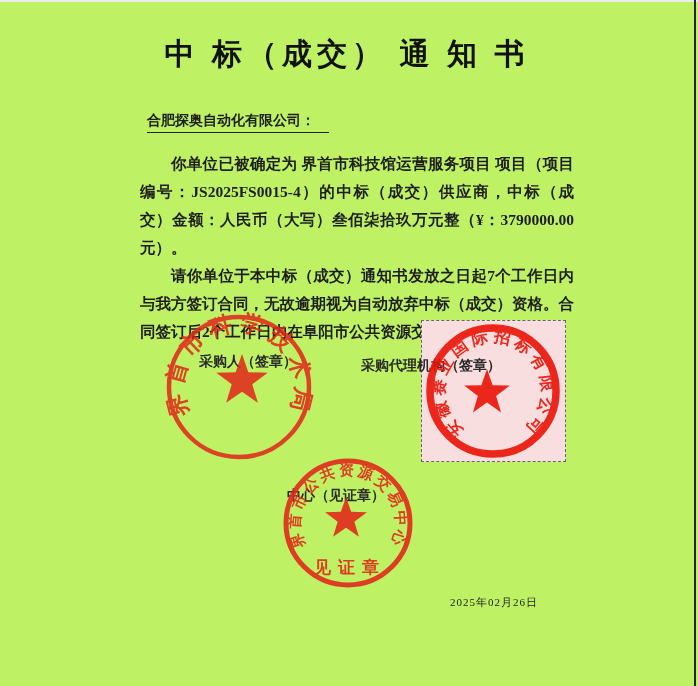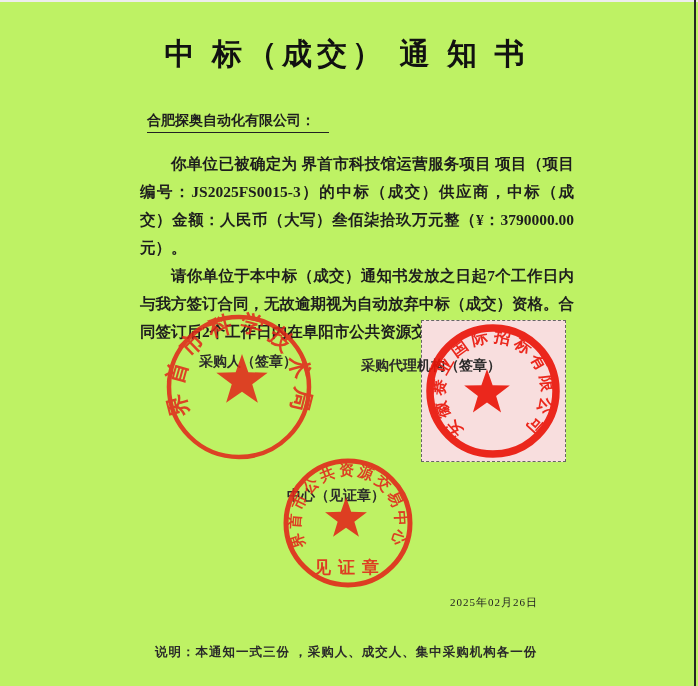--- a/index.html
+++ b/index.html
@@ -40,32 +40,31 @@
 
 <div class="stage">
 
   <div class="top-edge"></div>
 
   <div class="doc-title">中 标（成交） 通 知 书</div>
 
   <div class="recipient">合肥探奥自动化有限公司：</div>
 
   <div class="body-text">
-    <p>你单位已被确定为 界首市科技馆运营服务项目 项目（项目编号：JS2025FS0015-3）的中标（成交）供应商，中标（成交）金额：人民币（大写）叁佰柒拾玖万元整（¥：3790000.00元）。</p>
+    <p>你单位已被确定为 界首市科技馆运营服务项目 项目（项目编号：JS2025FS0015-4）的中标（成交）供应商，中标（成交）金额：人民币（大写）叁佰柒拾玖万元整（¥：3790000.00元）。</p>
     <p>请你单位于本中标（成交）通知书发放之日起7个工作日内与我方签订合同，无故逾期视为自动放弃中标（成交）资格。合同签订后2个工作日内在阜阳市公共资源交易中心网站公告。</p>
   </div>
 
   <div class="agency-box"></div>
 
   <div class="sig-label lbl-purchaser">采购人（签章）</div>
   <div class="sig-label lbl-agency">采购代理机构（签章）</div>
   <div class="sig-label lbl-witness">中心（见证章）</div>
 
   <div class="doc-date">2025年02月26日</div>
-  <div class="doc-note">说明：本通知一式三份 ，采购人、成交人、集中采购机构各一份</div>
 
   <svg class="seal-layer" width="698" height="686" viewBox="0 0 698 686">
     <defs>
       <path id="star" d="M0,-10 L2.35,-3.24 L9.51,-3.09 L3.8,1.24 L5.88,8.09 L0,4 L-5.88,8.09 L-3.8,1.24 L-9.51,-3.09 L-2.35,-3.24 Z"></path>
       <path id="arcPurchaser" d="M188.3,410.7 A56,56 0 1 1 289.7,410.7" fill="none"></path>
       <path id="arcAgency" d="M464.9,431.1 A49,49 0 1 1 521.1,431.1" fill="none"></path>
       <path id="arcWitness" d="M306.4,547 A48,48 0 1 1 389.6,547" fill="none"></path>
     </defs>
 
     <g opacity="0.86">

